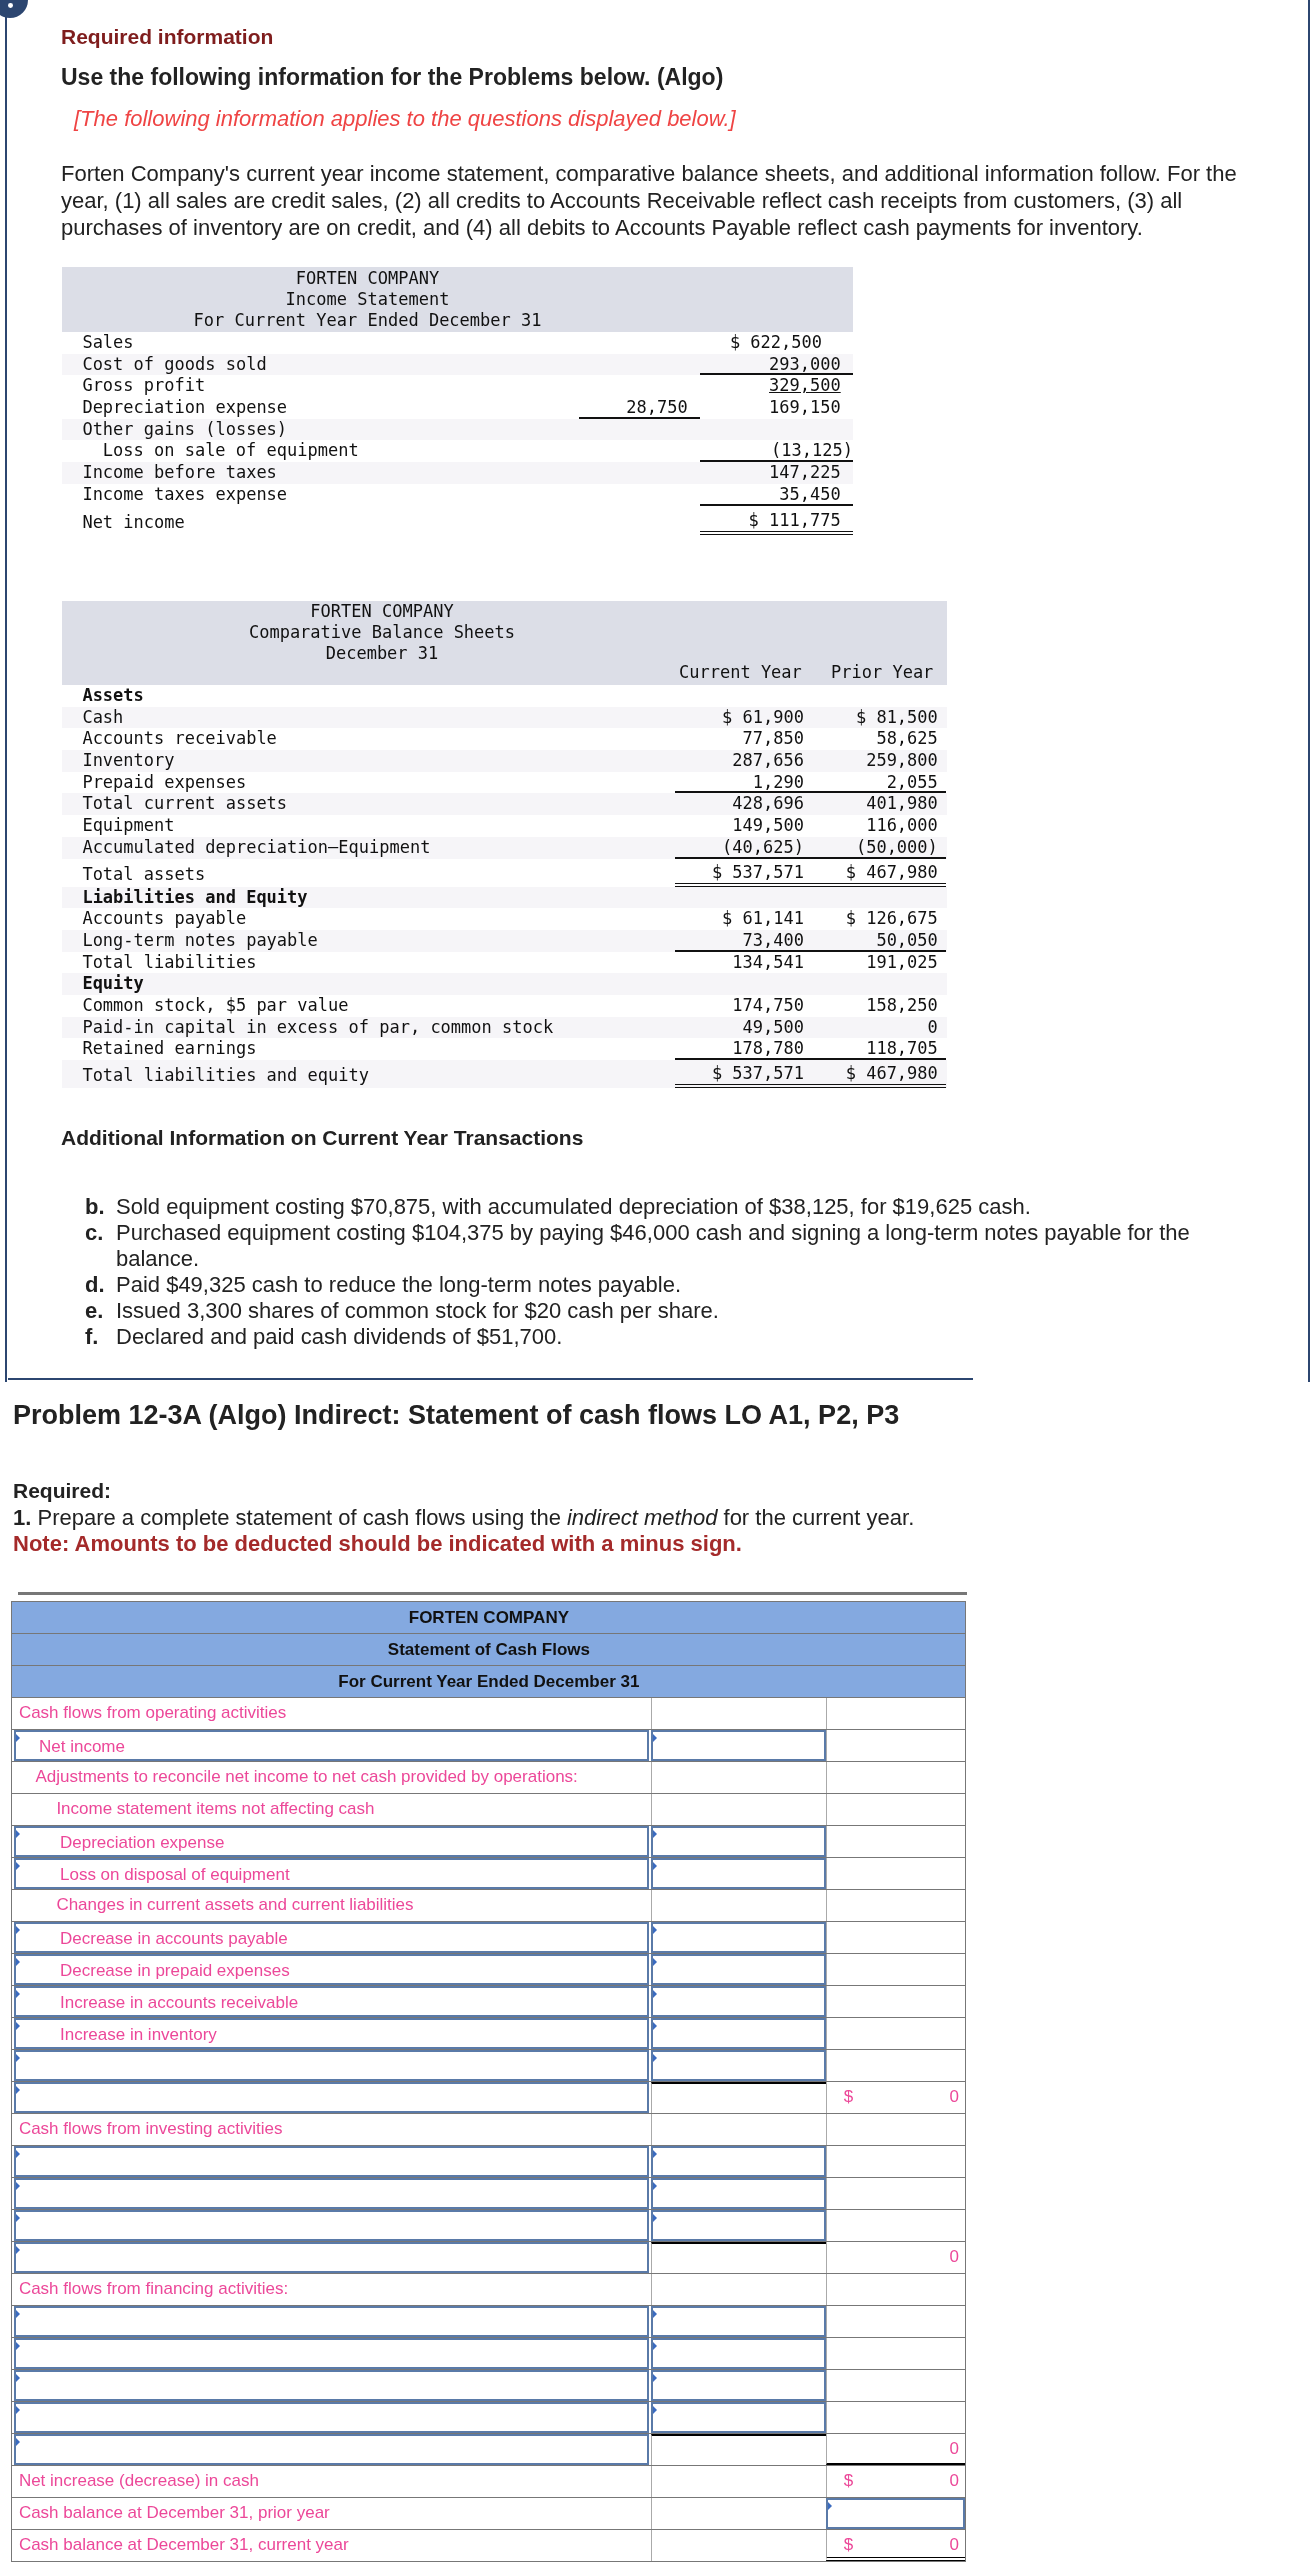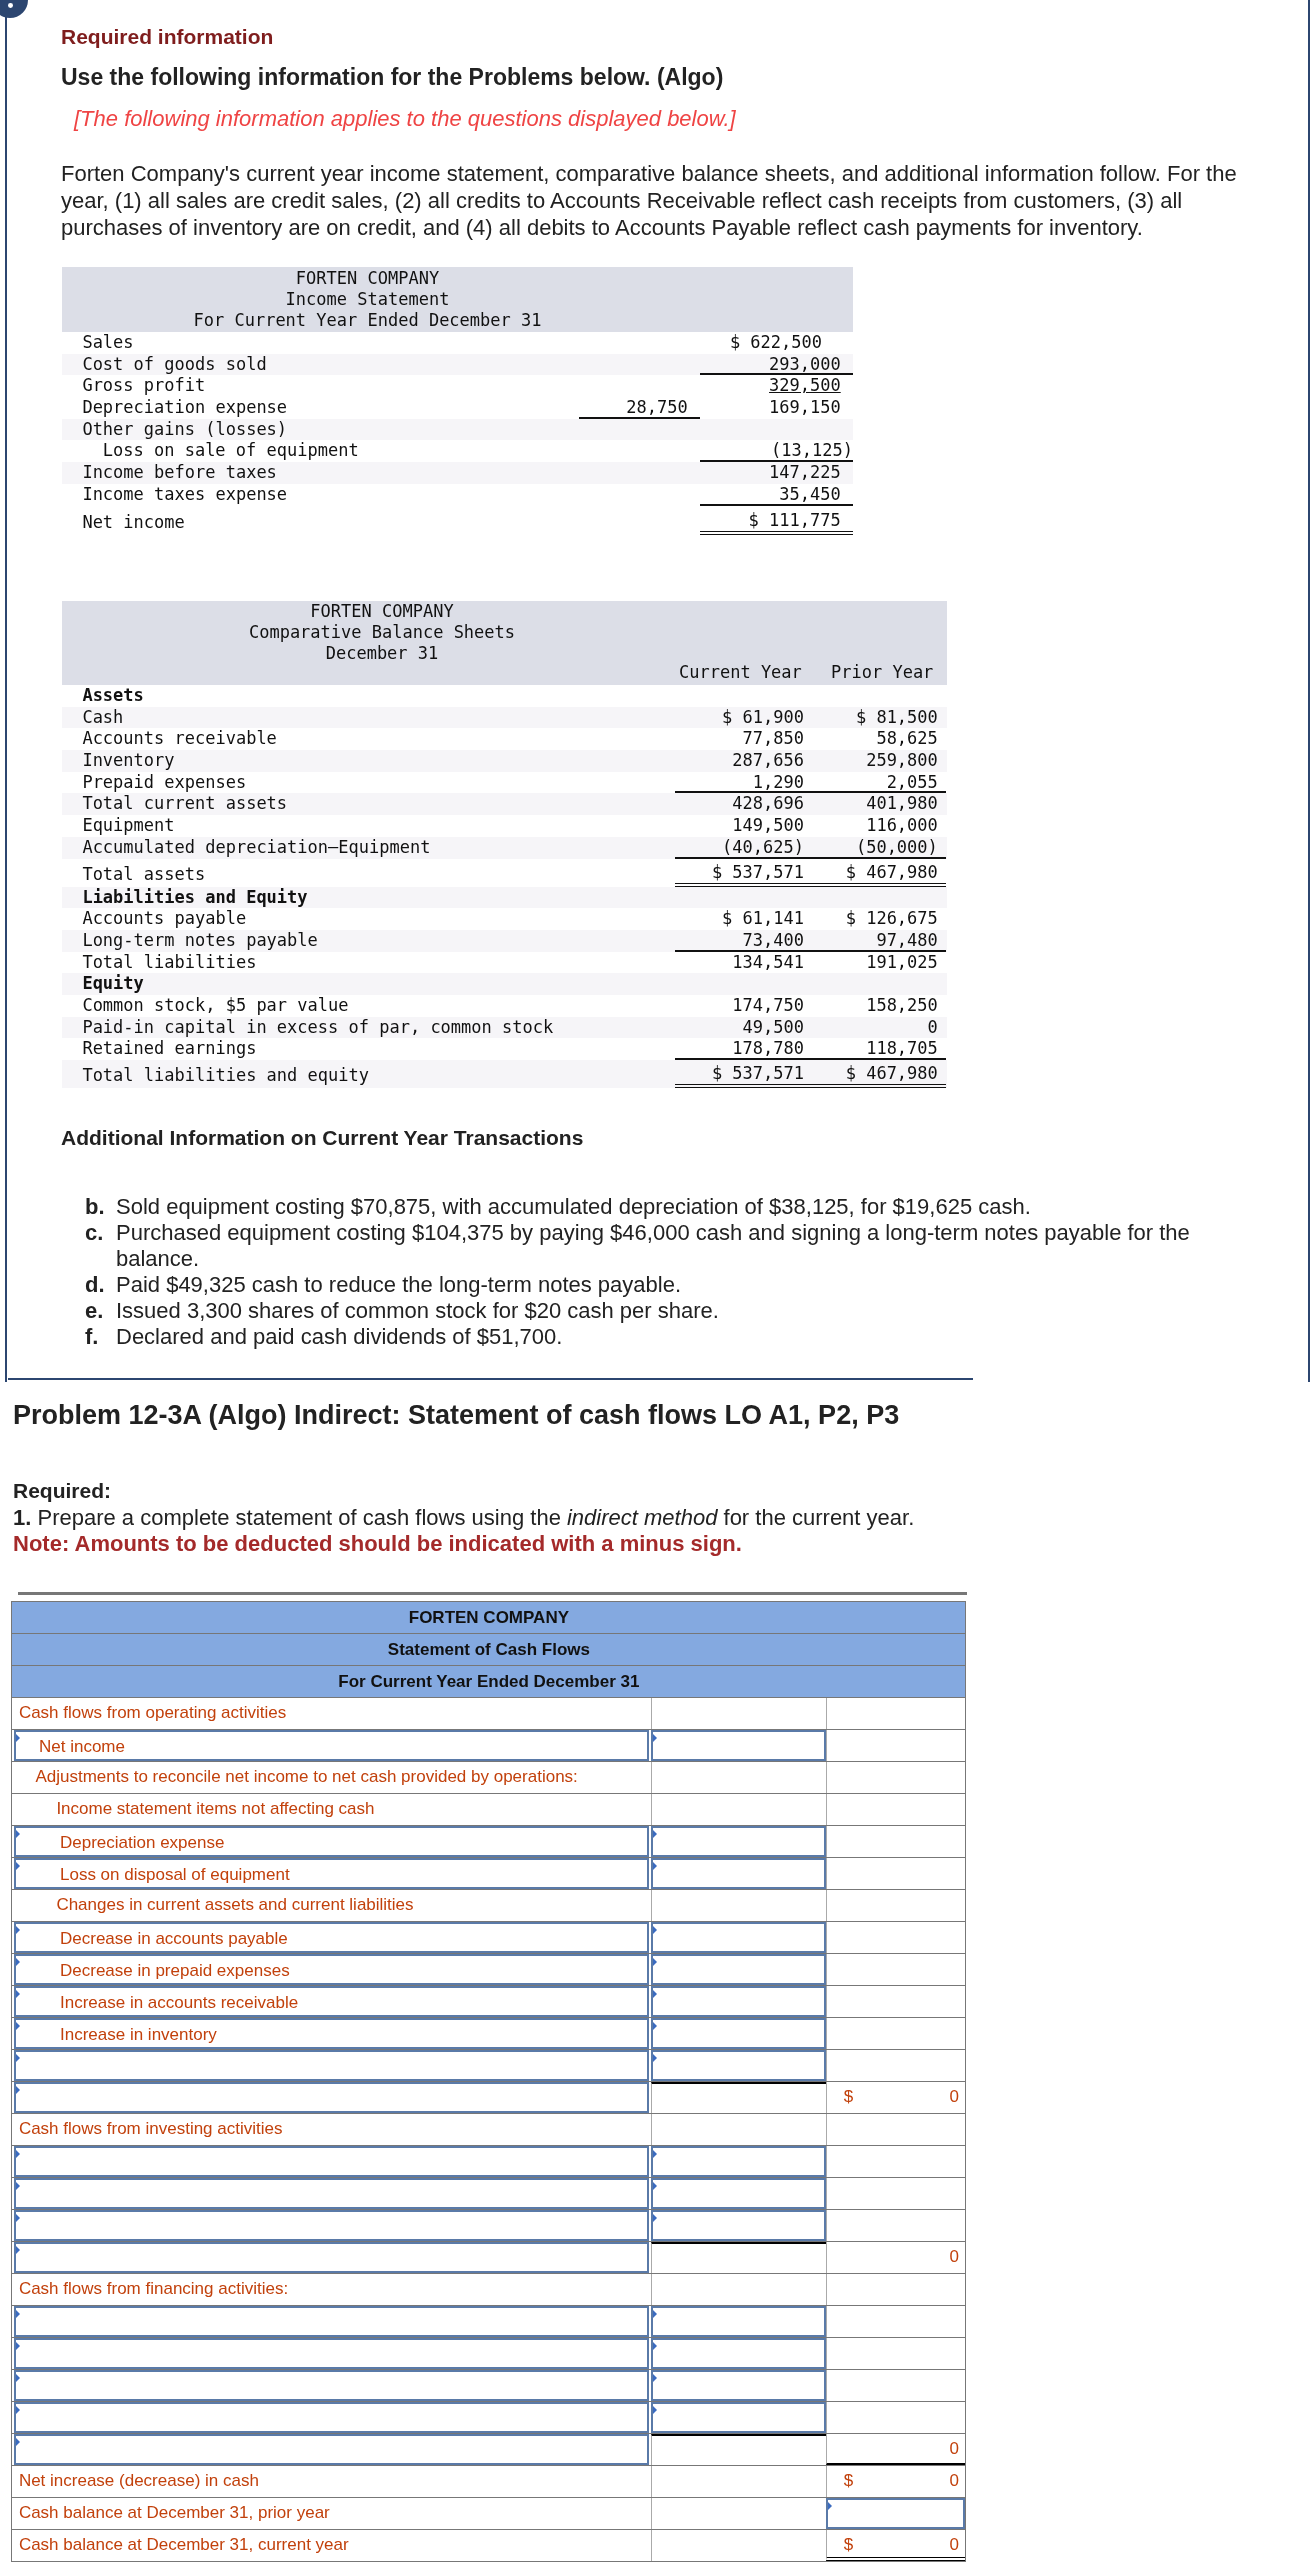--- a/index.html
+++ b/index.html
@@ -34,21 +34,21 @@
   .addl-list .lt { font-weight: bold; display: inline-block; width: 31px; text-indent: 0; }
 
   .problem-title { position: absolute; left: 13px; top: 1400px; font-size: 27px; font-weight: bold; color: #222; }
   .required { position: absolute; left: 13px; top: 1479px; font-size: 21px; font-weight: bold; color: #222; }
   .req-1 { position: absolute; left: 13px; top: 1505px; font-size: 22px; color: #222; }
   .note { position: absolute; left: 13px; top: 1531px; font-size: 22px; font-weight: bold; color: #a42a2a; }
   .sep-line { position: absolute; left: 18px; top: 1592px; width: 949px; height: 2.5px; background: #777; }
 
   .cf-table { position: absolute; left: 11.4px; top: 1601px; width: 955px; border: 1.6px solid #777; border-bottom: none; }
   .cf-hdr { height: 32px; background: #84a9e0; border-bottom: 1.6px solid #777; text-align: center; font-weight: bold; font-size: 17px; line-height: 31px; color: #111; }
-  .cf-row { position: relative; height: 32px; border-bottom: 1.6px solid #777; font-size: 17px; color: #c2410c; }
+  .cf-row { position: relative; height: 32px; border-bottom: 1.6px solid #777; font-size: 17px; color: #ec4899; }
   .cf-cell { position: absolute; top: 0; height: 100%; }
   .cf-label { left: 0; width: 639px; line-height: 30px; padding-left: 6.5px; }
   .cf-amt1 { left: 639px; width: 175px; border-left: 0.8px solid #aaa; }
   .cf-amt2 { left: 814px; width: 139px; border-left: 0.8px solid #aaa; line-height: 30px; }
   .cf-label.input, .cf-amt1.input, .cf-amt2.input { border: 2.5px solid #5a7aa8; background: #fff; }
   .cf-label.input { left: 1.6px; width: 635px; }
   .tri { position: absolute; left: 0; top: 1.6px; width: 0; height: 0; border-top: 4.1px solid transparent; border-bottom: 4.1px solid transparent; border-left: 4.1px solid #3a6bc0; }
   .ind1 { padding-left: 23px; }
   .ind2 { padding-left: 44px; }
   .dollar { position: absolute; left: 16.4px; }
@@ -129,21 +129,21 @@
       <div class="fin-row alt"><span>Cash</span><span class="c1" style="left: 613px; width: 143px; padding-right: 14px;">$ 61,900</span><span class="c2" style="left: 756px; width: 128px; padding-right: 8.2px;">$ 81,500</span></div>
       <div class="fin-row"><span>Accounts receivable</span><span class="c1" style="left: 613px; width: 143px; padding-right: 14px;">77,850</span><span class="c2" style="left: 756px; width: 128px; padding-right: 8.2px;">58,625</span></div>
       <div class="fin-row alt"><span>Inventory</span><span class="c1" style="left: 613px; width: 143px; padding-right: 14px;">287,656</span><span class="c2" style="left: 756px; width: 128px; padding-right: 8.2px;">259,800</span></div>
       <div class="fin-row"><span>Prepaid expenses</span><span class="c1 ul" style="left: 613px; width: 143px; padding-right: 14px;">1,290</span><span class="c2 ul" style="left: 756px; width: 128px; padding-right: 8.2px;">2,055</span></div>
       <div class="fin-row alt"><span>Total current assets</span><span class="c1" style="left: 613px; width: 143px; padding-right: 14px;">428,696</span><span class="c2" style="left: 756px; width: 128px; padding-right: 8.2px;">401,980</span></div>
       <div class="fin-row"><span>Equipment</span><span class="c1" style="left: 613px; width: 143px; padding-right: 14px;">149,500</span><span class="c2" style="left: 756px; width: 128px; padding-right: 8.2px;">116,000</span></div>
       <div class="fin-row alt"><span>Accumulated depreciation—Equipment</span><span class="c1 ul" style="left: 613px; width: 143px; padding-right: 14px;">(40,625)</span><span class="c2 ul" style="left: 756px; width: 128px; padding-right: 8.2px;">(50,000)</span></div>
       <div class="fin-row" style="height: 28px; line-height: 31px;"><span>Total assets</span><span class="c1 dul" style="left: 613px; width: 143px; padding-right: 14px; line-height: 26px;">$ 537,571</span><span class="c2 dul" style="left: 756px; width: 128px; padding-right: 8.2px; line-height: 26px;">$ 467,980</span></div>
       <div class="fin-row alt"><span class="bold">Liabilities and Equity</span><span class="c1" style="left: 613px; width: 143px; padding-right: 14px;"></span><span class="c2" style="left: 756px; width: 128px; padding-right: 8.2px;"></span></div>
       <div class="fin-row"><span>Accounts payable</span><span class="c1" style="left: 613px; width: 143px; padding-right: 14px;">$ 61,141</span><span class="c2" style="left: 756px; width: 128px; padding-right: 8.2px;">$ 126,675</span></div>
-      <div class="fin-row alt"><span>Long-term notes payable</span><span class="c1 ul" style="left: 613px; width: 143px; padding-right: 14px;">73,400</span><span class="c2 ul" style="left: 756px; width: 128px; padding-right: 8.2px;">97,480</span></div>
+      <div class="fin-row alt"><span>Long-term notes payable</span><span class="c1 ul" style="left: 613px; width: 143px; padding-right: 14px;">73,400</span><span class="c2 ul" style="left: 756px; width: 128px; padding-right: 8.2px;">50,050</span></div>
       <div class="fin-row"><span>Total liabilities</span><span class="c1" style="left: 613px; width: 143px; padding-right: 14px;">134,541</span><span class="c2" style="left: 756px; width: 128px; padding-right: 8.2px;">191,025</span></div>
       <div class="fin-row alt"><span class="bold">Equity</span><span class="c1" style="left: 613px; width: 143px; padding-right: 14px;"></span><span class="c2" style="left: 756px; width: 128px; padding-right: 8.2px;"></span></div>
       <div class="fin-row"><span>Common stock, $5 par value</span><span class="c1" style="left: 613px; width: 143px; padding-right: 14px;">174,750</span><span class="c2" style="left: 756px; width: 128px; padding-right: 8.2px;">158,250</span></div>
       <div class="fin-row alt"><span>Paid-in capital in excess of par, common stock</span><span class="c1" style="left: 613px; width: 143px; padding-right: 14px;">49,500</span><span class="c2" style="left: 756px; width: 128px; padding-right: 8.2px;">0</span></div>
       <div class="fin-row"><span>Retained earnings</span><span class="c1 ul" style="left: 613px; width: 143px; padding-right: 14px;">178,780</span><span class="c2 ul" style="left: 756px; width: 128px; padding-right: 8.2px;">118,705</span></div>
       <div class="fin-row alt" style="height: 28px; line-height: 31px;"><span>Total liabilities and equity</span><span class="c1 dul" style="left: 613px; width: 143px; padding-right: 14px; line-height: 26px;">$ 537,571</span><span class="c2 dul" style="left: 756px; width: 128px; padding-right: 8.2px; line-height: 26px;">$ 467,980</span></div>
     </div>
 </div>
 
 <div class="addl-title">Additional Information on Current Year Transactions</div>

